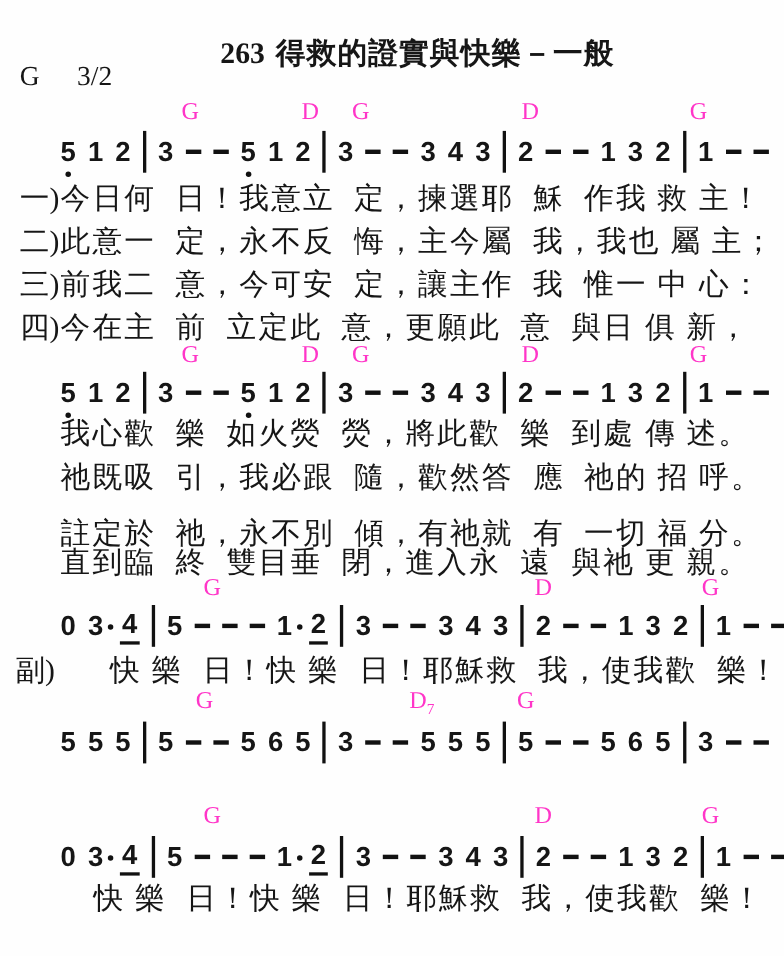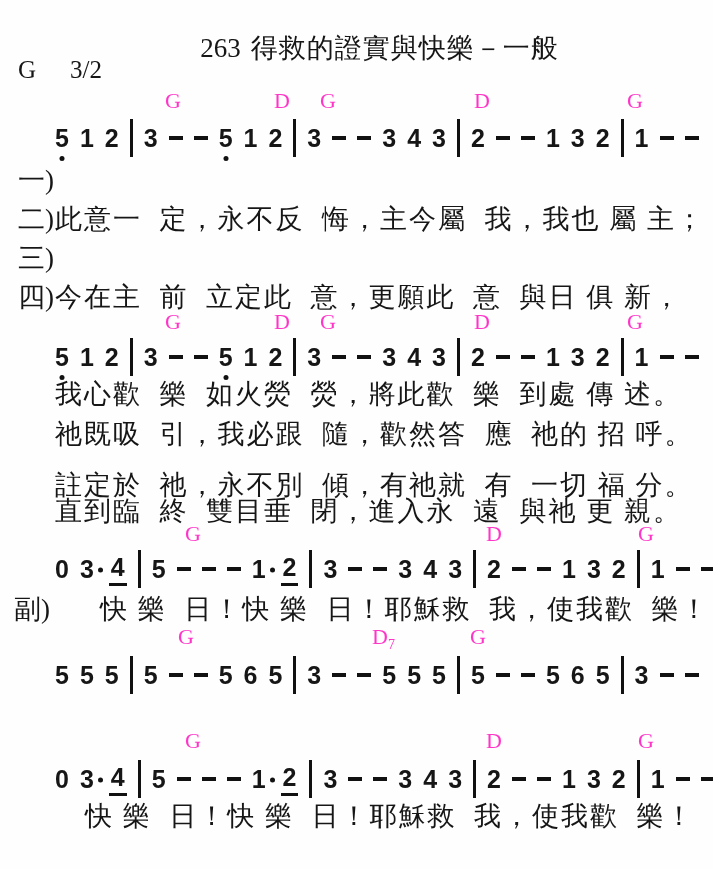--- a/index.html
+++ b/index.html
@@ -1,21 +1,21 @@
 <!DOCTYPE html>
 <html><head>
 <meta charset="utf-8">
 <style>
   html,body{margin:0;padding:0;background:#fff;}
   .page{position:relative;width:713px;height:869px;background:#fefefe;overflow:hidden;
         font-family:"Liberation Serif","DejaVu Serif",serif;color:#161616;}
 
   
   .title-row{position:absolute;top:30px;left:0;right:0;text-align:center;padding-left:46px;
-             font-weight:normal;font-size:27px;letter-spacing:1px;white-space:pre;}
+             font-weight:bold;font-size:27px;letter-spacing:1px;white-space:pre;}
   .title-row .num{margin-right:10px;letter-spacing:0;}
 
   
   .keysig{position:absolute;top:56px;left:18px;font-size:25px;white-space:pre;}
   .keysig .time{margin-left:34px;}
 
   
   .chords{position:absolute;left:0;width:713px;height:28px;font-size:22px;}
   .chord{position:absolute;top:0;line-height:26px;}
   .chord sub{font-size:14px;vertical-align:-5px;line-height:0;}
@@ -88,23 +88,23 @@
       <span class="dash"></span>
       <span class="note">1</span>
       <span class="note">3</span>
       <span class="note">2</span>
       <span class="barline"></span>
       <span class="note">1</span>
       <span class="dash"></span>
       <span class="dash"></span>
     </div>
 
-  <div class="lyric v1"><span class="marker">一)</span></div>
+  <div class="lyric v1"><span class="marker">一)</span><span class="ltext">今日何  日！我意立  定，揀選耶  穌  作我 救 主！</span></div>
   <div class="lyric v2"><span class="marker">二)</span><span class="ltext">此意一  定，永不反  悔，主今屬  我，我也 屬 主；</span></div>
-  <div class="lyric v3"><span class="marker">三)</span></div>
+  <div class="lyric v3"><span class="marker">三)</span><span class="ltext">前我二  意，今可安  定，讓主作  我  惟一 中 心：</span></div>
   <div class="lyric v4"><span class="marker">四)</span><span class="ltext">今在主  前  立定此  意，更願此  意  與日 俱 新，</span></div>
 
   <div class="chords r2">
       <span class="chord" style="left: 165px; color: rgb(255, 53, 200);">G</span>
       <span class="chord" style="left: 274px; color: rgb(255, 53, 200);">D</span>
       <span class="chord" style="left: 320px; color: rgb(255, 53, 200);">G</span>
       <span class="chord" style="left: 474px; color: rgb(255, 53, 200);">D</span>
       <span class="chord" style="left: 627px; color: rgb(255, 53, 200);">G</span>
     </div>
   <div class="music m2">

